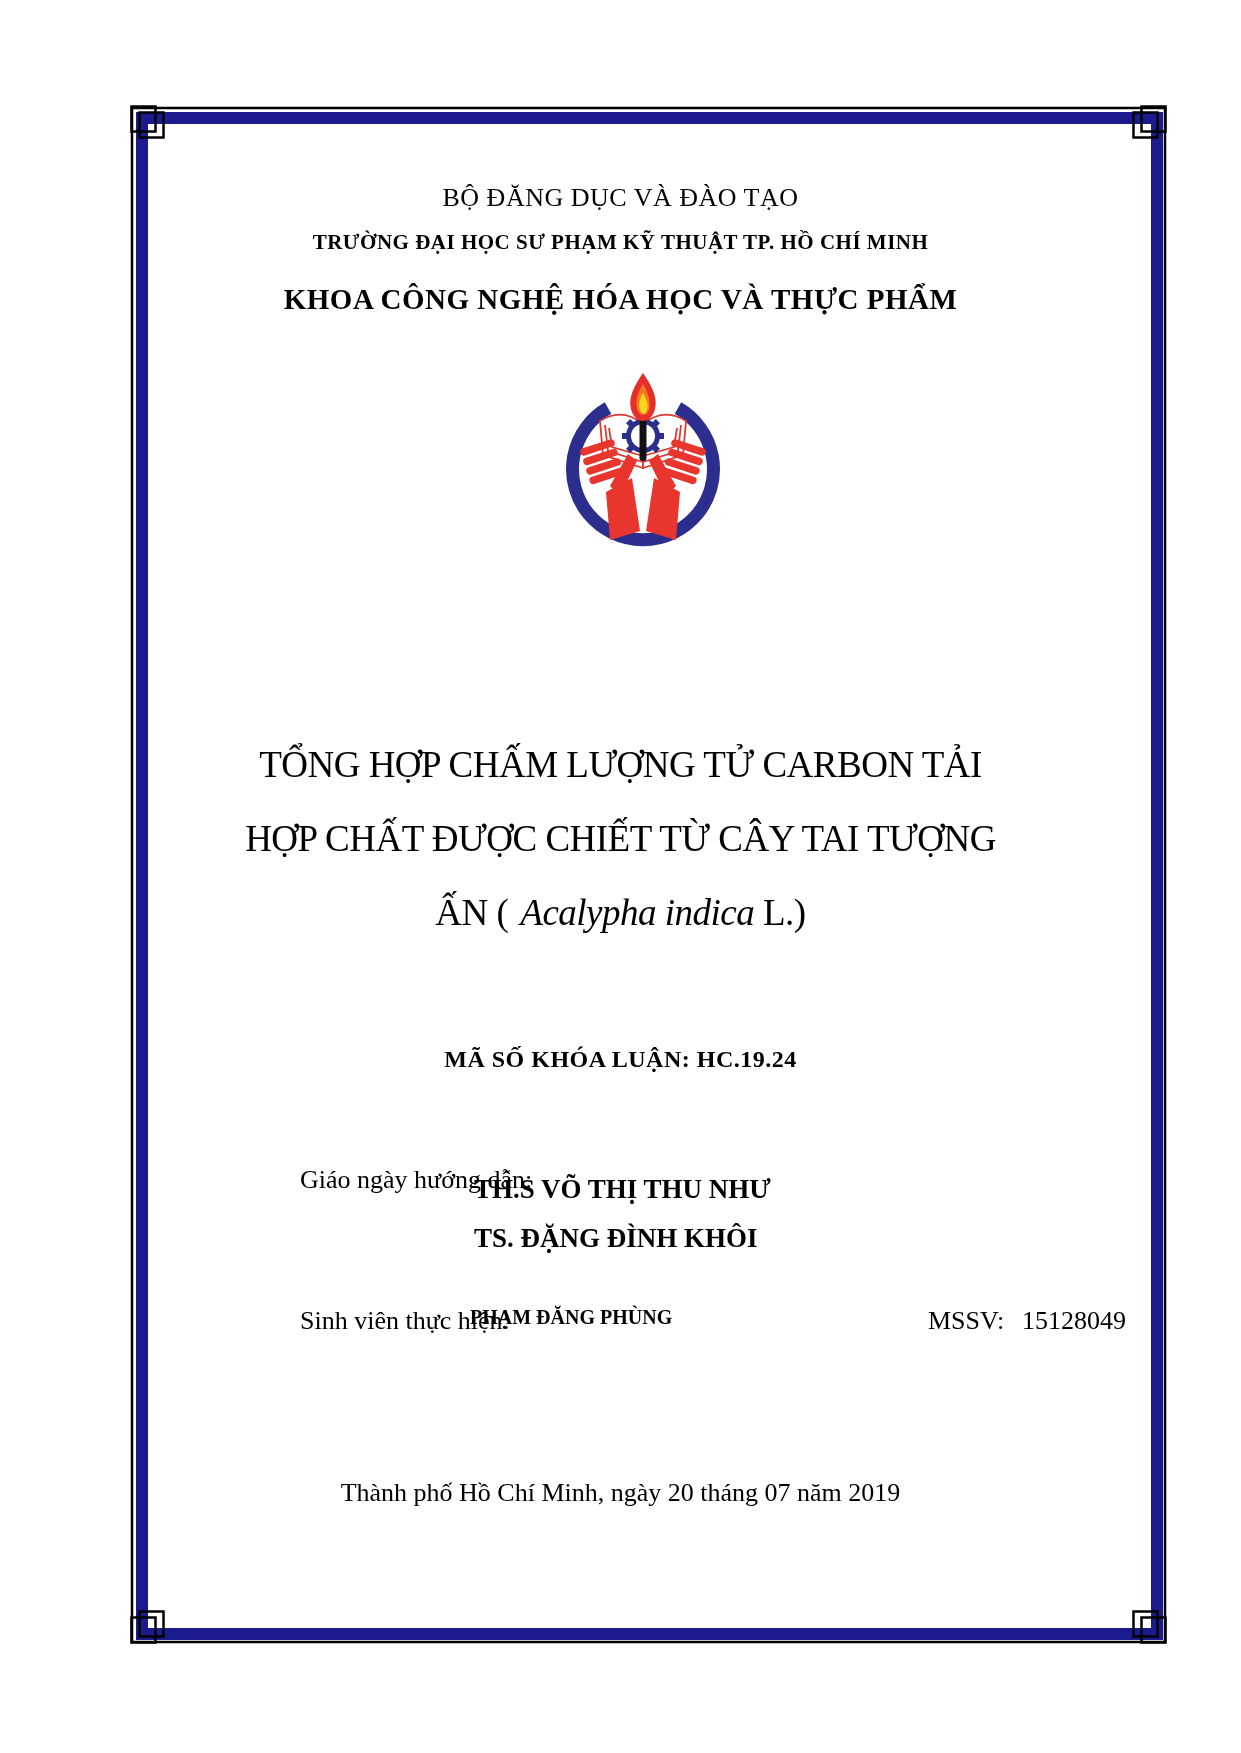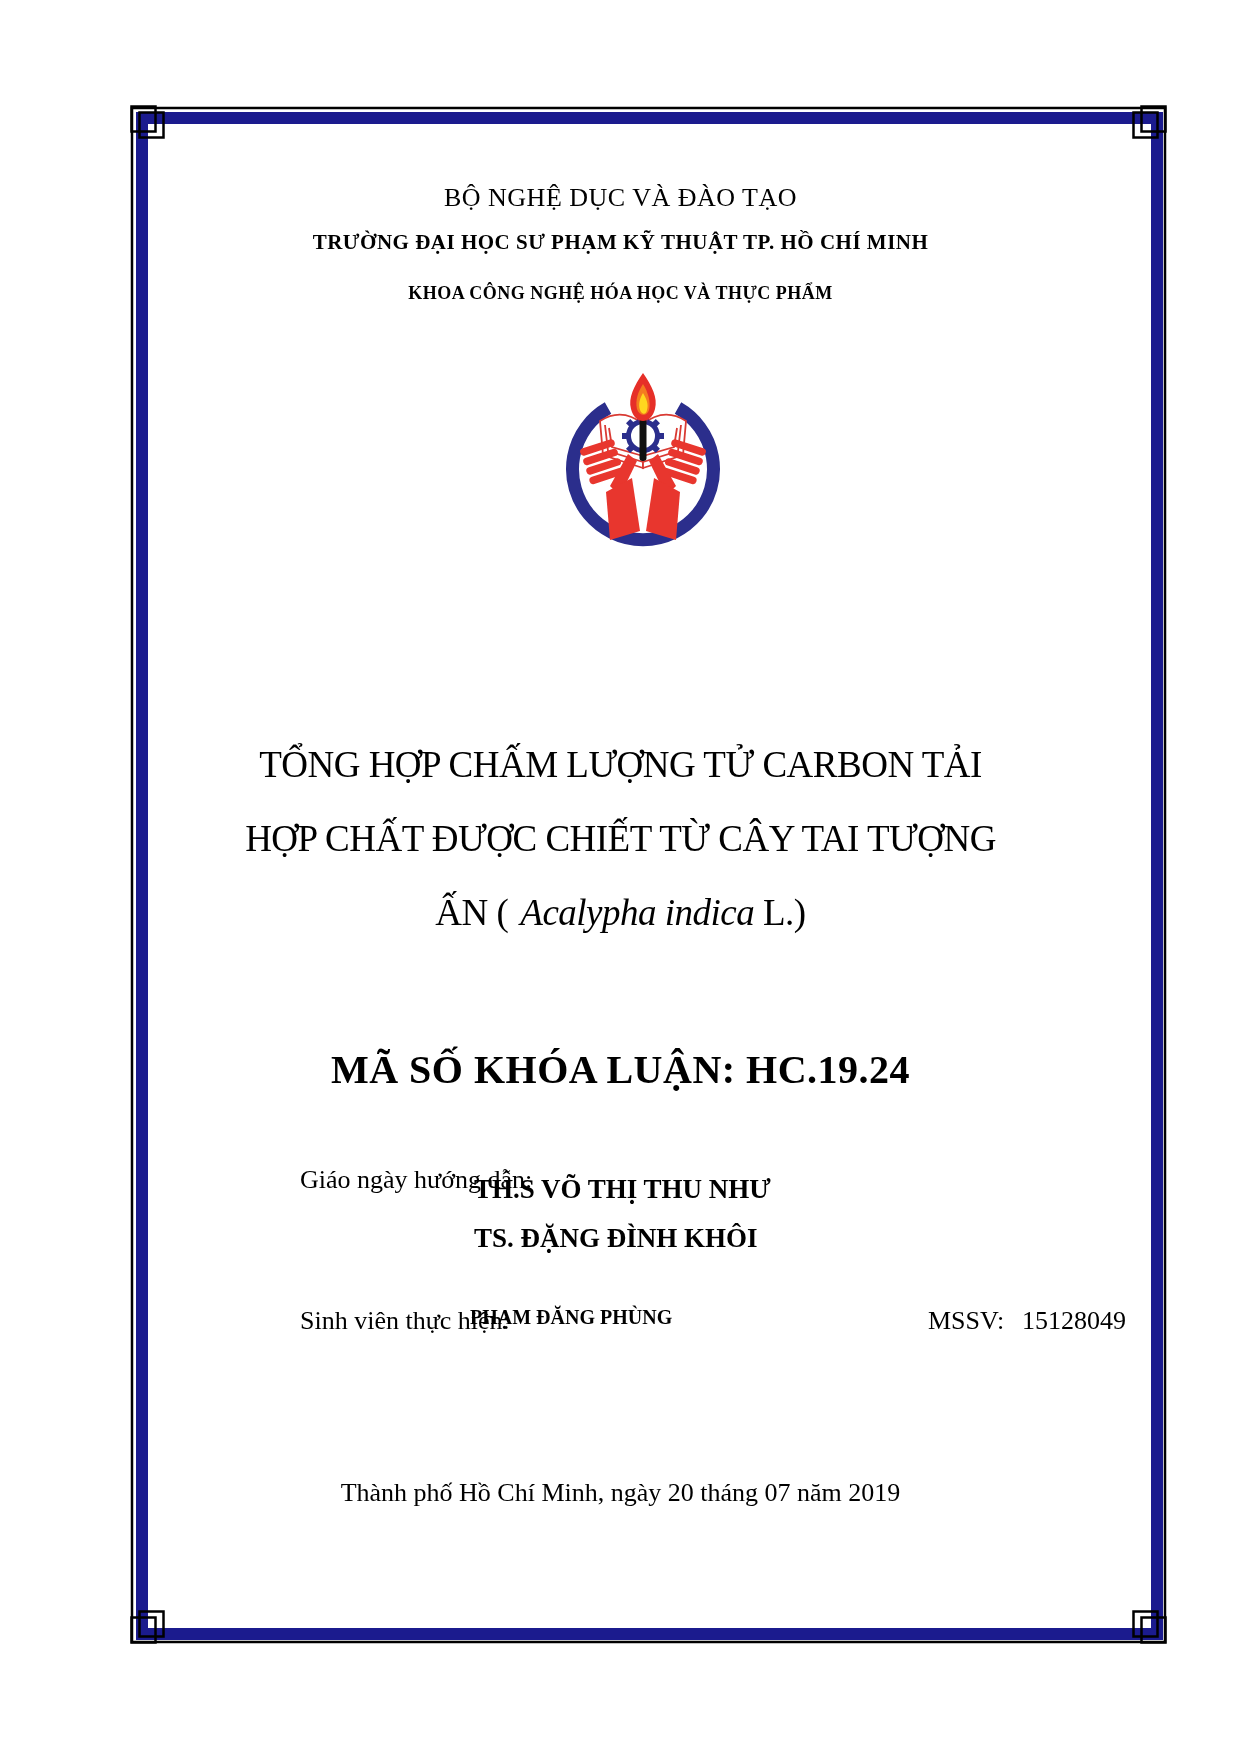--- a/index.html
+++ b/index.html
@@ -11,33 +11,33 @@
     color:#000;
     overflow:hidden;
   }
   .border-svg{position:absolute;left:0;top:0;width:1241px;height:1753px;}
   .centered{
     position:absolute;left:148px;right:148px;
     text-align:center;white-space:nowrap;
   }
   .ministry{top:183px;font-size:26px;letter-spacing:.5px;}
   .university{top:230px;font-size:21px;font-weight:bold;letter-spacing:.5px;}
-  .faculty{top:283px;font-size:18px;font-weight:bold;letter-spacing:.5px;}
+  .faculty{top:283px;font-size:29px;font-weight:bold;letter-spacing:.5px;}
   .logo-wrap{
     position:absolute;top:366px;left:50%;
     transform:translateX(calc(-50% + 22px));
     width:170px;height:190px;
   }
   .thesis-type{top:638px;font-size:30px;font-weight:bold;letter-spacing:1px;}
   .thesis-title{
     top:728px;font-size:37px;font-weight:normal;line-height:74px;
     letter-spacing:-.5px;
   }
   .thesis-title .species{font-style:italic;margin-left:12px;}
-  .thesis-code{top:1046px;font-size:40px;font-weight:bold;letter-spacing:.5px;}
+  .thesis-code{top:1046px;font-size:24px;font-weight:bold;letter-spacing:.5px;}
   .row{position:absolute;left:0;right:0;font-size:26px;white-space:nowrap;}
   .advisor-row{top:1165px;}
   .advisor-label{position:absolute;left:300px;top:0;}
   .advisor-names{position:absolute;left:474px;top:0;font-weight:bold;font-size:27px;line-height:49px;}
   .advisor-names div{height:49px;}
   .student-row{top:1306px;}
   .student-label{position:absolute;left:300px;top:0;}
   .student-name{position:absolute;left:470px;top:0;font-weight:bold;font-size:20px;}
   .student-id{position:absolute;left:928px;top:0;}
   .student-id b{font-weight:normal;margin-left:18px;}
@@ -58,21 +58,21 @@
     <rect x="1141.5" y="106.5" width="24" height="25" fill="none" stroke="#000" stroke-width="2.5"></rect>
     <rect x="1133.5" y="112.5" width="24" height="25" fill="none" stroke="#000" stroke-width="2.5"></rect>
 
     <rect x="131.5" y="1617.5" width="24" height="25" fill="none" stroke="#000" stroke-width="2.5"></rect>
     <rect x="139.5" y="1611.5" width="24" height="25" fill="none" stroke="#000" stroke-width="2.5"></rect>
 
     <rect x="1141.5" y="1617.5" width="24" height="25" fill="none" stroke="#000" stroke-width="2.5"></rect>
     <rect x="1133.5" y="1611.5" width="24" height="25" fill="none" stroke="#000" stroke-width="2.5"></rect>
   </svg>
 
-  <div class="centered ministry">BỘ NGHỆ DỤC VÀ ĐÀO TẠO</div>
+  <div class="centered ministry">BỘ ĐĂNG DỤC VÀ ĐÀO TẠO</div>
   <div class="centered university">TRƯỜNG ĐẠI HỌC SƯ PHẠM KỸ THUẬT TP. HỒ CHÍ MINH</div>
   <div class="centered faculty">KHOA CÔNG NGHỆ HÓA HỌC VÀ THỰC PHẨM</div>
 
   <div class="logo-wrap">
     <svg width="170" height="190" viewBox="0 0 170 190" xmlns="http://www.w3.org/2000/svg" aria-hidden="true">
 
       <path d="M120,42 A70.5,70.5 0 1 1 50,42" fill="none" stroke="#2b2e8c" stroke-width="13"></path>
 
       <g stroke="#d93a33" stroke-width="1.8" fill="#ffffff">
         <path d="M85,102 L45,89 L42,55 Q64,41 85,58 Z"></path>

